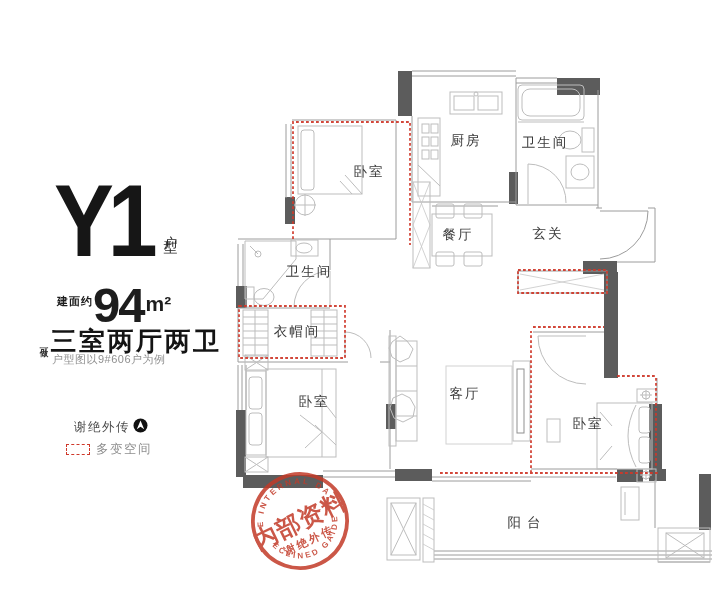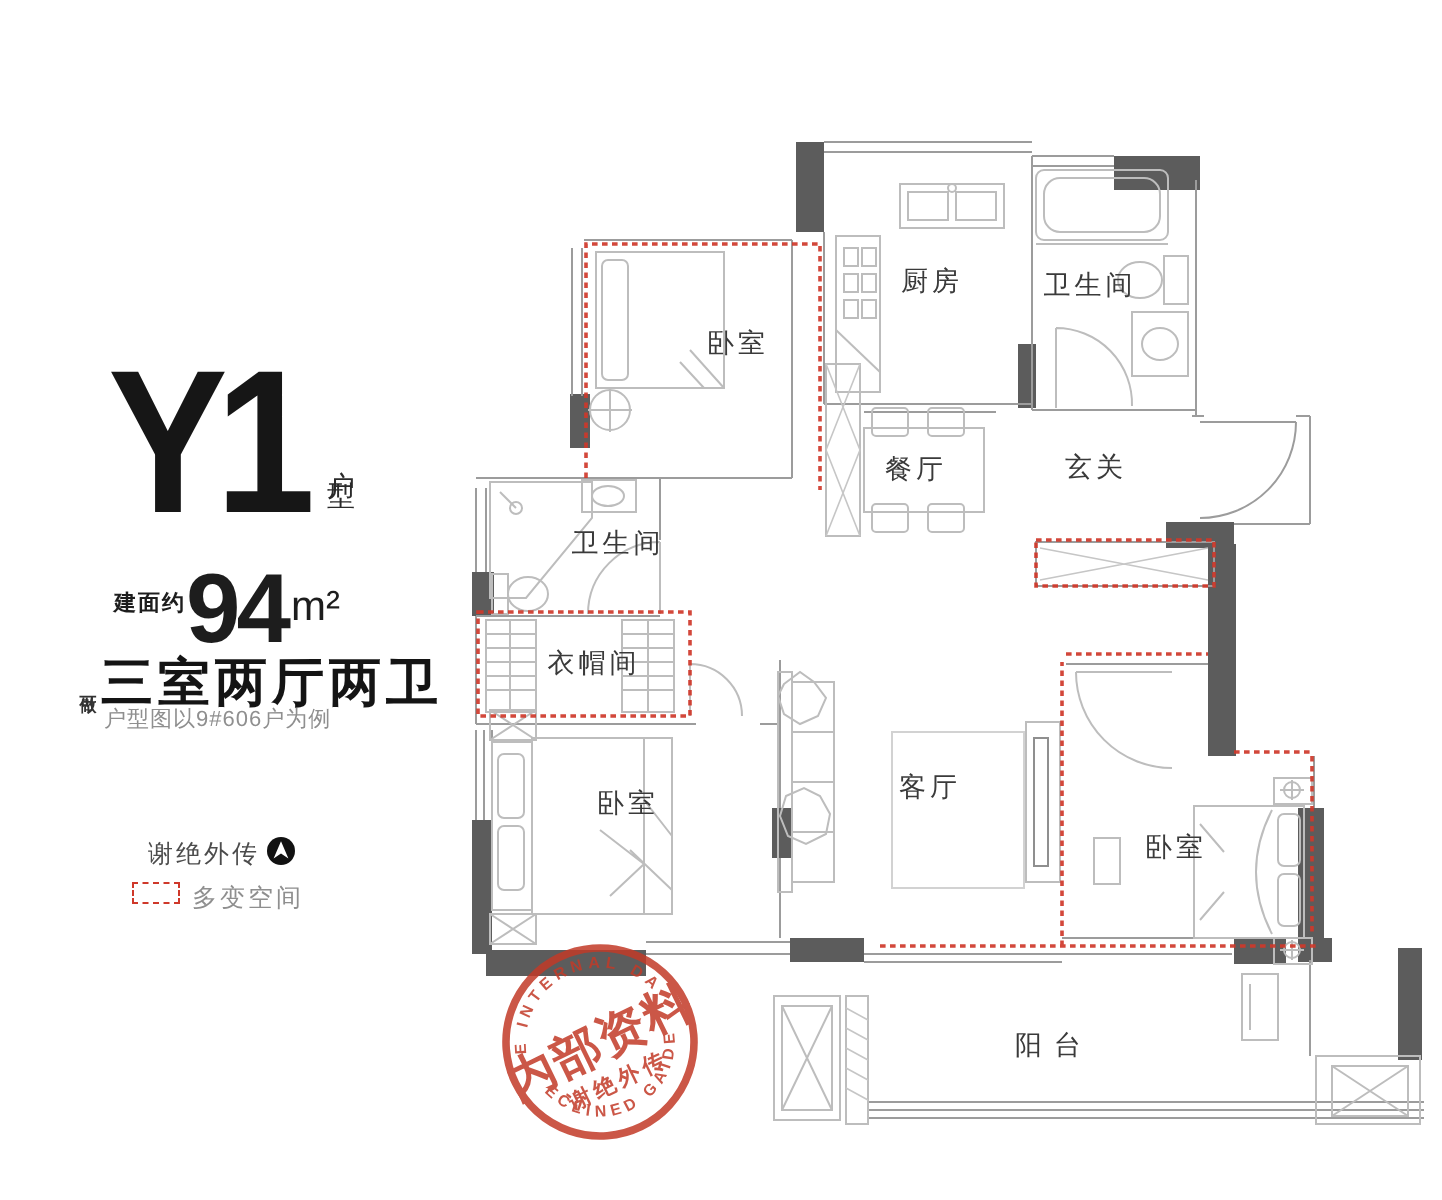--- a/index.html
+++ b/index.html
@@ -6,29 +6,29 @@
   #page{position:relative;width:721px;height:600px;background:#ffffff;overflow:hidden;
         font-family:"Liberation Sans","DejaVu Sans",sans-serif;color:#1d1d1d;}
   
   .abs{position:absolute;}
   .unit-name{left:54px;top:170px;font-size:102px;font-weight:bold;line-height:1;
              letter-spacing:-7px;transform:scaleX(.88);transform-origin:left top;color:#161616;}
   .unit-type{left:162px;top:224px;writing-mode:vertical-rl;font-size:14px;letter-spacing:5px;color:#2a2a2a;}
   .area-row{left:57px;top:286px;display:flex;align-items:center;}
   .area-prefix{font-size:11px;font-weight:bold;letter-spacing:1px;padding-bottom:8px;}
   .area-value{font-size:49px;font-weight:bold;line-height:.8;letter-spacing:-2px;}
-  .area-unit{font-size:21px;font-weight:normal;padding-bottom:3px;margin-left:2px;}
+  .area-unit{font-size:21px;font-weight:bold;padding-bottom:3px;margin-left:2px;}
   .layout-row{left:40px;top:324px;display:flex;align-items:center;}
   .layout-prefix{writing-mode:vertical-rl;font-size:8.5px;font-weight:bold;line-height:1;
                  letter-spacing:1px;margin-right:2px;color:#333;}
   .layout-text{font-size:26px;font-weight:bold;letter-spacing:2.5px;color:#141414;}
   .note{left:52px;top:352px;font-size:11px;color:#8f8f8f;letter-spacing:.5px;}
   .legend1{left:74px;top:418px;display:flex;align-items:center;gap:3px;
            font-size:12.5px;color:#4c4c4c;letter-spacing:1.5px;}
-  .legend2{left:66px;top:441px;display:flex;gap:6px;
+  .legend2{left:66px;top:441px;display:flex;align-items:center;gap:6px;
            font-size:12.5px;color:#8f8f8f;letter-spacing:1.5px;}
   .flex-box{width:22px;height:9px;border:1.6px dashed #cf382a;display:inline-block;}
   
   svg.plan{position:absolute;left:0;top:0;}
   .w{fill:#5c5c5c;stroke:none;}
   .ln{fill:none;stroke:#9c9c9c;stroke-width:1;}
   .fn{fill:none;stroke:#bdbdbd;stroke-width:1;}
   .fnl{fill:none;stroke:#d2d2d2;stroke-width:1;}
   .xg{fill:none;stroke:#c6c6c6;stroke-width:.8;}
   .rd{fill:none;stroke:#cf382a;stroke-width:1.8;stroke-dasharray:2.8 2.2;opacity:.92;}

